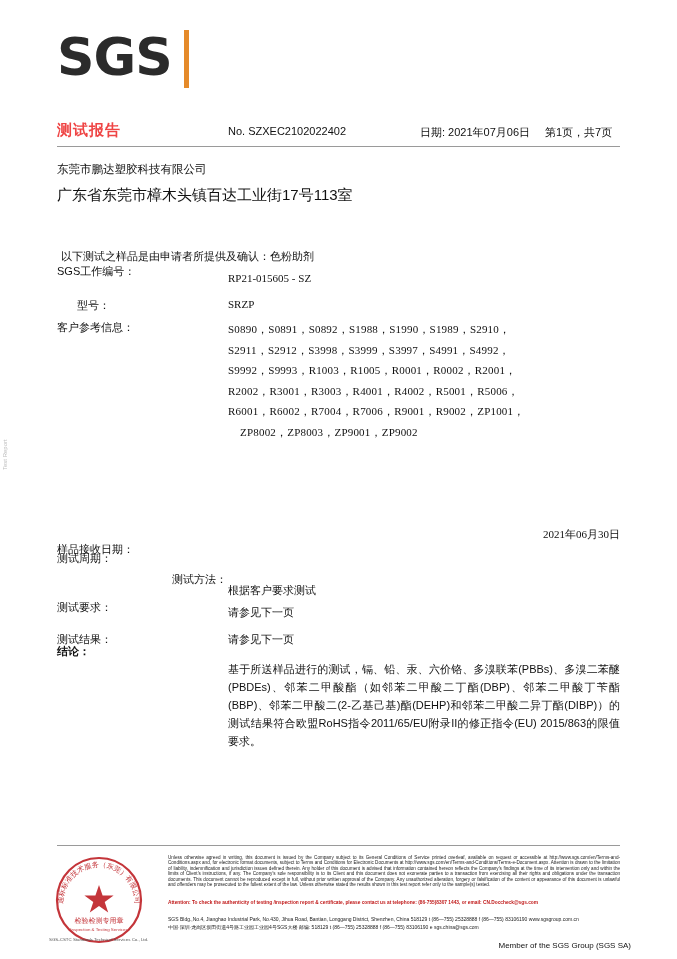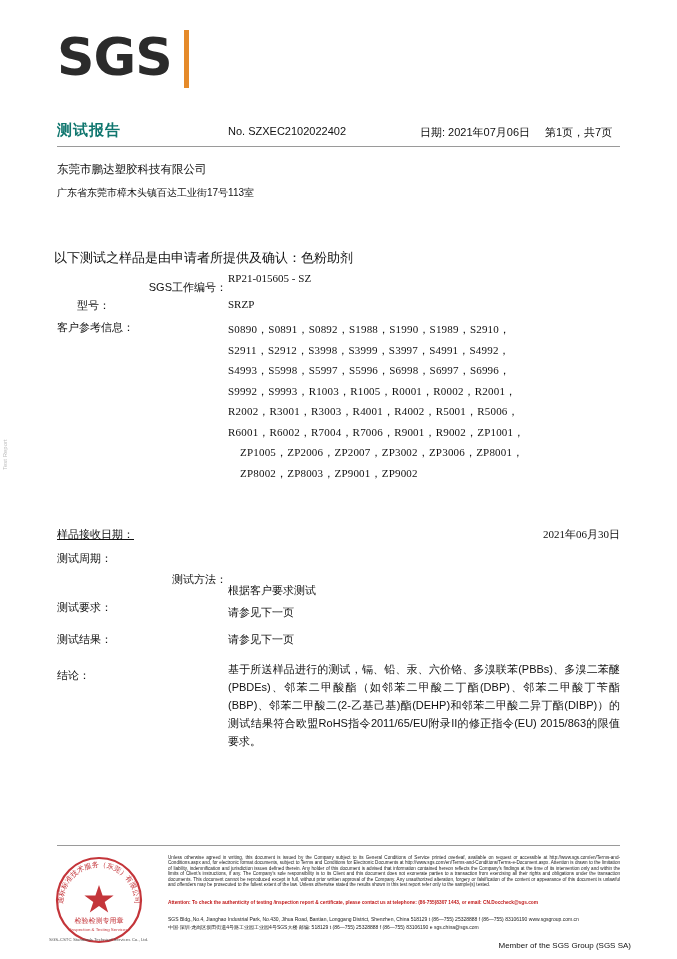--- a/index.html
+++ b/index.html
@@ -47,21 +47,21 @@
     background: #e58a2a;
   }
 
   .report-title {
     position: absolute;
     left: 57px;
     top: 121px;
     font-size: 15px;
     font-weight: bold;
     letter-spacing: 1px;
-    color: #0f766e;
+    color: #ef4444;
   }
   .report-no {
     position: absolute;
     left: 228px;
     top: 125px;
     font-size: 11px;
     color: #111;
   }
   .report-date {
     position: absolute;
@@ -90,29 +90,29 @@
     position: absolute;
     left: 57px;
     top: 162px;
     font-size: 11.5px;
     color: #111;
   }
   .company-addr {
     position: absolute;
     left: 57px;
     top: 186px;
-    font-size: 10px;
+    font-size: 15px;
     color: #111;
   }
 
   .sample-statement {
     position: absolute;
-    left: 54px;
+    left: 61px;
     top: 249px;
-    font-size: 13px;
+    font-size: 11px;
     color: #111;
   }
 
   
   .field {
     position: absolute;
     left: 57px;
     font-size: 11px;
     color: #111;
     width: 170px;
@@ -227,53 +227,51 @@
   <div class="report-no">No. SZXEC2102022402</div>
   <div class="report-date">日期: 2021年07月06日</div>
   <div class="report-page">第1页，共7页</div>
   <div class="hr-top"></div>
 
   <div class="company-name">东莞市鹏达塑胶科技有限公司</div>
   <div class="company-addr">广东省东莞市樟木头镇百达工业街17号113室</div>
 
   <div class="sample-statement">以下测试之样品是由申请者所提供及确认：色粉助剂</div>
 
-  <div class="field" style="top:280px;text-align:right;">SGS工作编号：</div>
+  <div class="field" style="top:264px;">SGS工作编号：</div>
   <div class="value" style="top:272px;">RP21-015605 - SZ</div>
 
   <div class="field" style="top:298px;margin-left:20px;">型号：</div>
   <div class="value" style="top:298px;">SRZP</div>
 
   <div class="field" style="top:320px;">客户参考信息：</div>
   <div class="value value-lines" style="top:319px;">
     <div>S0890，S0891，S0892，S1988，S1990，S1989，S2910，</div>
     <div>S2911，S2912，S3998，S3999，S3997，S4991，S4992，</div>
-    <div>S4993，S5998，S5997，S5996，S6998，S6997，S6996，</div>
     <div>S9992，S9993，R1003，R1005，R0001，R0002，R2001，</div>
     <div>R2002，R3001，R3003，R4001，R4002，R5001，R5006，</div>
     <div>R6001，R6002，R7004，R7006，R9001，R9002，ZP1001，</div>
-    <div class="value-indent">ZP1005，ZP2006，ZP2007，ZP3002，ZP3006，ZP8001，</div>
     <div class="value-indent">ZP8002，ZP8003，ZP9001，ZP9002</div>
   </div>
 
-  <div class="field" style="top:527px;text-decoration:underline;">样品接收日期：</div>
+  <div class="field" style="top:542px;">样品接收日期：</div>
   <div class="value" style="top:527px;text-align:right;">2021年06月30日</div>
 
   <div class="field" style="top:551px;">测试周期：</div>
 
   <div class="field" style="top:583px;margin-top:17px;">测试要求：</div>
   <div class="value" style="top:583px;">根据客户要求测试</div>
 
   <div class="field" style="top:572px;text-align:right;">测试方法：</div>
   <div class="value" style="top:605px;">请参见下一页</div>
 
   <div class="field" style="top:632px;">测试结果：</div>
   <div class="value" style="top:632px;">请参见下一页</div>
 
-  <div class="field" style="top:668px;">结论：</div>
+  <div class="field" style="top:644px;font-weight:bold;">结论：</div>
   <div class="conclusion-text" style="top:660px;">基于所送样品进行的测试，镉、铅、汞、六价铬、多溴联苯(PBBs)、多溴二苯醚(PBDEs)、邻苯二甲酸酯（如邻苯二甲酸二丁酯(DBP)、邻苯二甲酸丁苄酯(BBP)、邻苯二甲酸二(2-乙基己基)酯(DEHP)和邻苯二甲酸二异丁酯(DIBP)）的测试结果符合欧盟RoHS指令2011/65/EU附录II的修正指令(EU) 2015/863的限值要求。</div>
 
   <div class="hr-bottom"></div>
 
   <div class="stamp">
     <svg width="108" height="90" viewBox="0 0 108 90">
       <circle cx="52" cy="45" r="42" fill="none" stroke="#c4353a" stroke-width="2.2"></circle>
       <path id="arcTop" d="M 16 48 A 36 36 0 0 1 88 48" fill="none" stroke="none"></path>
       <text font-size="7.2" fill="#c4353a" font-family="DejaVu Sans, sans-serif">
         <textPath href="#arcTop" startOffset="50%" text-anchor="middle">通标标准技术服务（东莞）有限公司</textPath>

